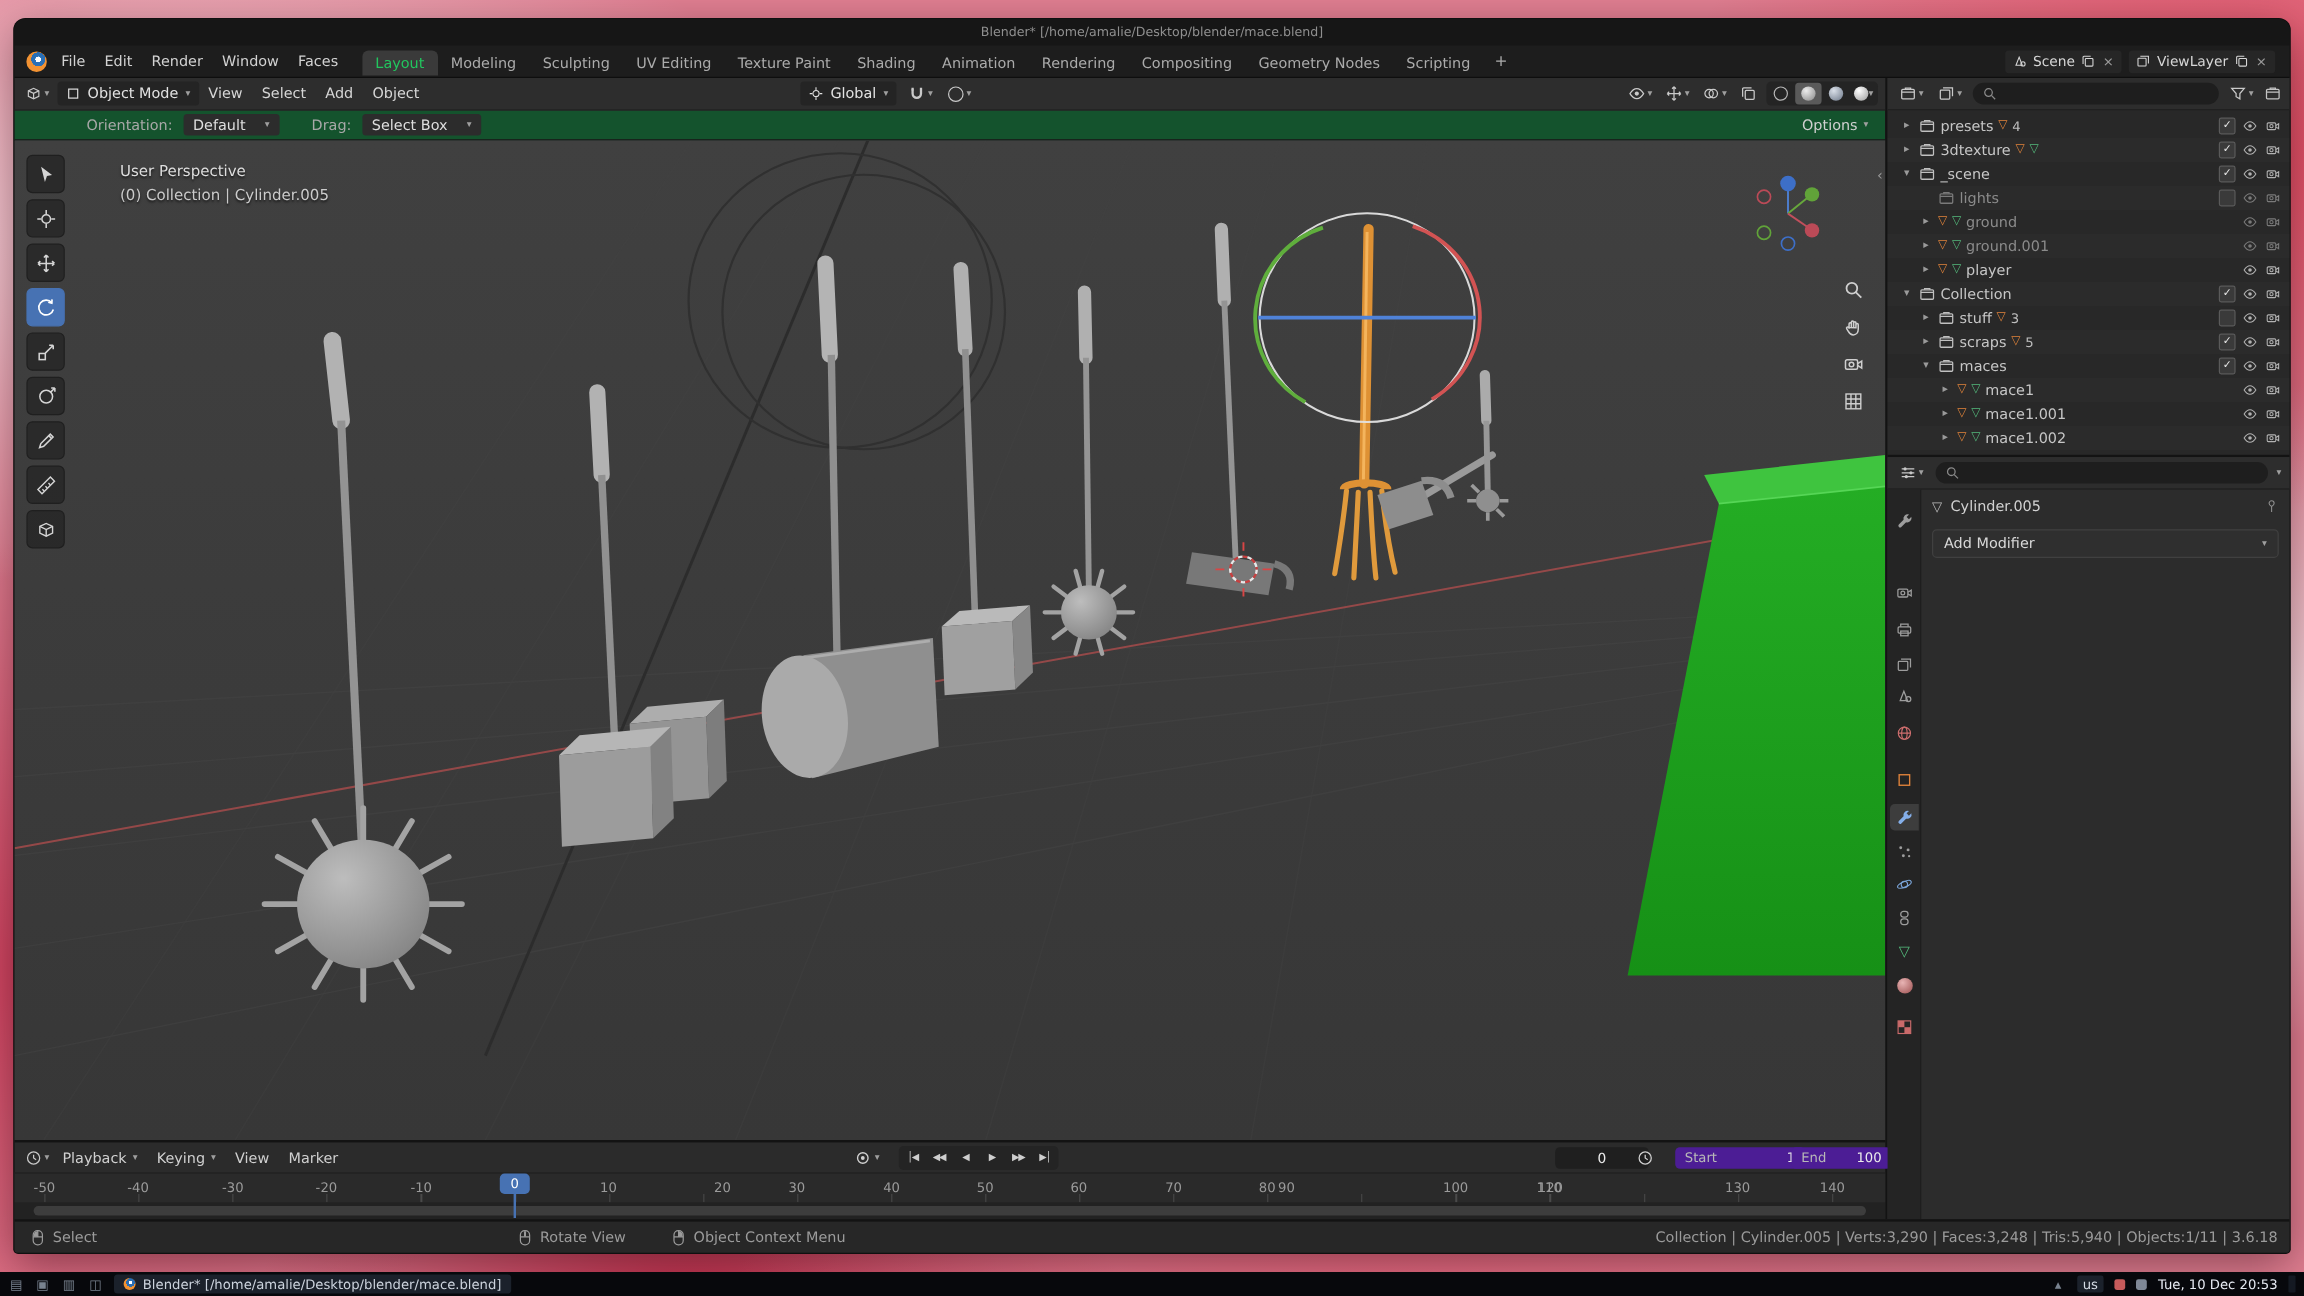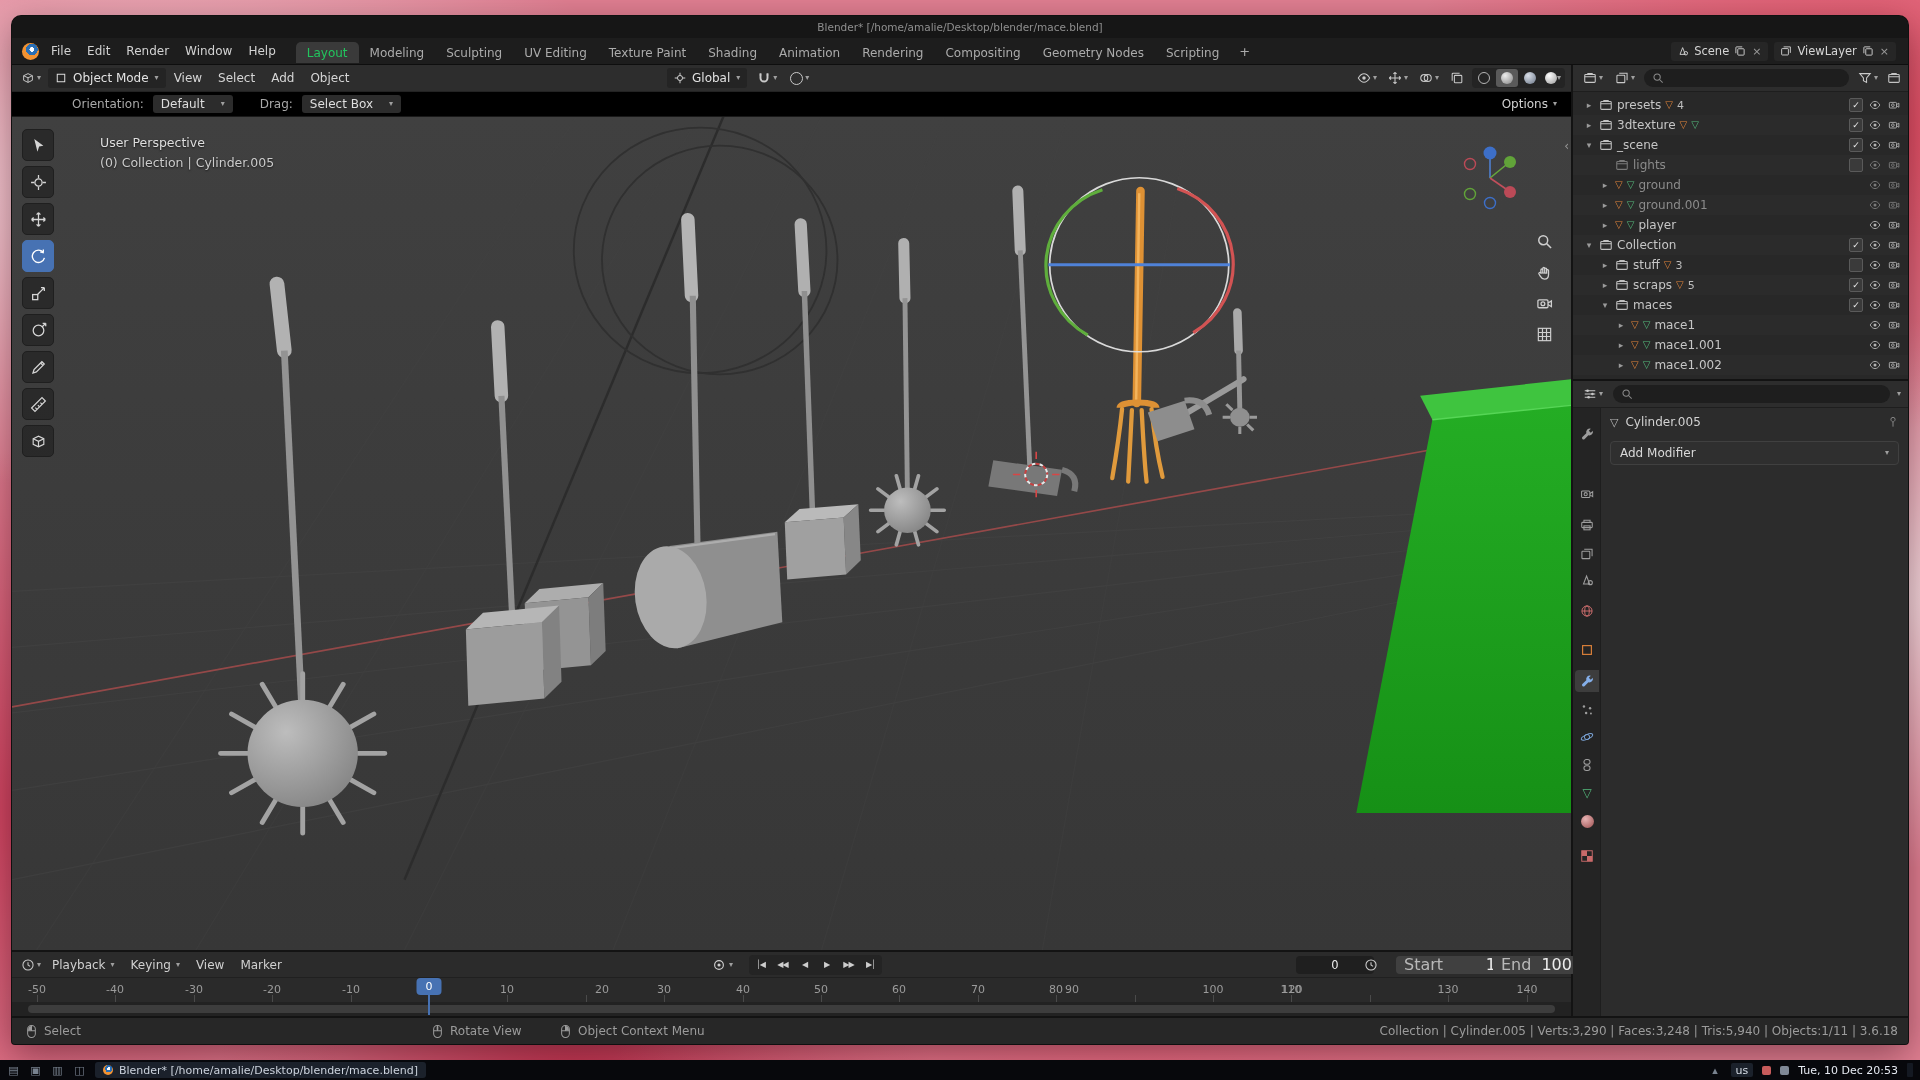--- a/index.html
+++ b/index.html
@@ -44,21 +44,21 @@
   .shadegroup{display:flex;align-items:center;background:#242424;border-radius:4px;padding:1px;gap:1px}
   .shadebtn{width:22px;height:18px;display:flex;align-items:center;justify-content:center;border-radius:3px}
   .shadebtn.active{background:#5a5a5a}
   .sph{width:12px;height:12px;border-radius:50%}
   .sph.wire{border:1.4px solid #b5b5b5;width:10px;height:10px}
   .sph.solid{background:radial-gradient(circle at 35% 30%, #ececec, #868686)}
   .sph.mat{background:radial-gradient(circle at 35% 30%, #d9dfe8, #6b7687)}
   .sph.rend{background:radial-gradient(circle at 35% 30%, #ffffff, #9a9a9a)}
   .propcirc{width:11px;height:11px;border:1.3px solid #c9c9c9;border-radius:50%}
   
-  .toolsettings{height:24px;background:#000000;display:flex;align-items:center;padding-left:60px;gap:9px;border-bottom:1px solid #191919;flex:none}
+  .toolsettings{height:24px;background:#14532d;display:flex;align-items:center;padding-left:60px;gap:9px;border-bottom:1px solid #191919;flex:none}
   .ts-label{font-size:12px;color:#a8a8a8}
   .ts-field{background:#2c2c2c;border-radius:3px;height:18px;padding:0 8px;font-size:12px;color:#dedede;display:flex;align-items:center;gap:16px}
   .options-btn{margin-left:auto;margin-right:14px;display:flex;align-items:center;gap:5px;font-size:12px;color:#d0d0d0}
   
   .viewport{flex:1;position:relative;background:#3b3b3b;min-height:0;overflow:hidden}
   svg.scene{position:absolute;inset:0;width:100%;height:100%}
   .vtoolbar{position:absolute;left:10px;top:12px;display:flex;flex-direction:column;gap:5px}
   .toolbtn{width:30px;height:30px;background:rgba(40,40,40,.92);border:1px solid #1f1f1f;border-radius:5px;display:flex;align-items:center;justify-content:center;color:#d5d5d5}
   .toolbtn.active{background:var(--accent,#4772b3);border-color:var(--accent,#4772b3);color:#fff}
   .vp-overlay-text{position:absolute;left:88px;top:16px;font-size:12.5px;color:#dedede;text-shadow:0 1px 2px rgba(0,0,0,.65);line-height:1.6;pointer-events:none}
@@ -67,21 +67,21 @@
   .vp-sideicons{position:absolute;right:18px;top:116px;display:flex;flex-direction:column;gap:14px;color:#cfcfcf;align-items:center}
   .collapse-arrow{position:absolute;right:2px;top:22px;color:#9a9a9a;font-size:12px}
   
   .timeline{position:relative;border-top:2px solid #131313;background:#2b2b2b;flex:none}
   .tl-header{height:25px;display:flex;align-items:center;padding:0 6px;position:relative;font-size:12px;color:#d0d0d0}
   .tl-menu{padding:0 8px;display:flex;align-items:center;gap:5px}
   .tl-abs{position:absolute;display:flex;align-items:center;gap:3px}
   .transport{display:flex;background:#242424;border-radius:4px;padding:1px;gap:1px}
   .tbtn{width:21px;height:18px;display:flex;align-items:center;justify-content:center;font-size:8px;letter-spacing:-1px;color:#cecece;border-radius:3px}
   .framefield{width:78px;height:18px;background:#1f1f1f;border-radius:4px;display:flex;align-items:center;justify-content:center;font-size:11.5px;color:#ececec}
-  .rangefield{height:18px;background:#404040;border-radius:4px;display:flex;align-items:center;justify-content:space-between;font-size:16px;color:#b8b8b8;padding:0 8px}
+  .rangefield{height:18px;background:#4c1d95;border-radius:4px;display:flex;align-items:center;justify-content:space-between;font-size:11px;color:#b8b8b8;padding:0 8px}
   .rangefield b{font-weight:normal;color:#ececec;margin-left:10px}
   .tl-ruler{height:24px;background:#2a2a2a;border-top:1px solid #202020;position:relative;overflow:hidden}
   .tick{position:absolute;top:5px;transform:translateX(-50%);font-size:11px;color:#9b9b9b}
   .tick-marks{position:absolute;left:0;right:0;bottom:0;height:7px;background-image:repeating-linear-gradient(to right,#4a4a4a 0 1px,transparent 1px 78.4px);background-position:25px 0}
   .tl-scroll{height:14px;background:#222;position:relative}
   .tl-handle{position:absolute;left:16px;right:16px;top:3px;height:8px;background:#3d3d3d;border-radius:4px}
   .playhead{position:absolute;left:417px;top:26px;transform:translateX(-50%);background:var(--accent,#4772b3);color:#fff;font-size:11px;padding:0 9px;height:17px;display:flex;align-items:center;border-radius:4px;z-index:3}
   .playhead-line{position:absolute;left:416px;top:42px;width:2px;height:21px;background:var(--accent,#4772b3);z-index:2}
   
   .statusbar{height:26px;background:#272727;border-top:2px solid #131313;position:relative;display:flex;align-items:center;font-size:12px;color:#9b9b9b;flex:none}
@@ -342,21 +342,21 @@
     <div class="titlebar">
       <span>Blender* [/home/amalie/Desktop/blender/mace.blend]</span>
     </div>
 
     <div class="topbar">
       <div class="blogo"></div>
       <div class="menu">File</div>
       <div class="menu">Edit</div>
       <div class="menu">Render</div>
       <div class="menu">Window</div>
-      <div class="menu">Help</div>
+      <div class="menu">Faces</div>
       <div class="tabs">
         <div class="tab active">Layout</div>
         <div class="tab">Modeling</div>
         <div class="tab">Sculpting</div>
         <div class="tab">UV Editing</div>
         <div class="tab">Texture Paint</div>
         <div class="tab">Shading</div>
         <div class="tab">Animation</div>
         <div class="tab">Rendering</div>
         <div class="tab">Compositing</div>

